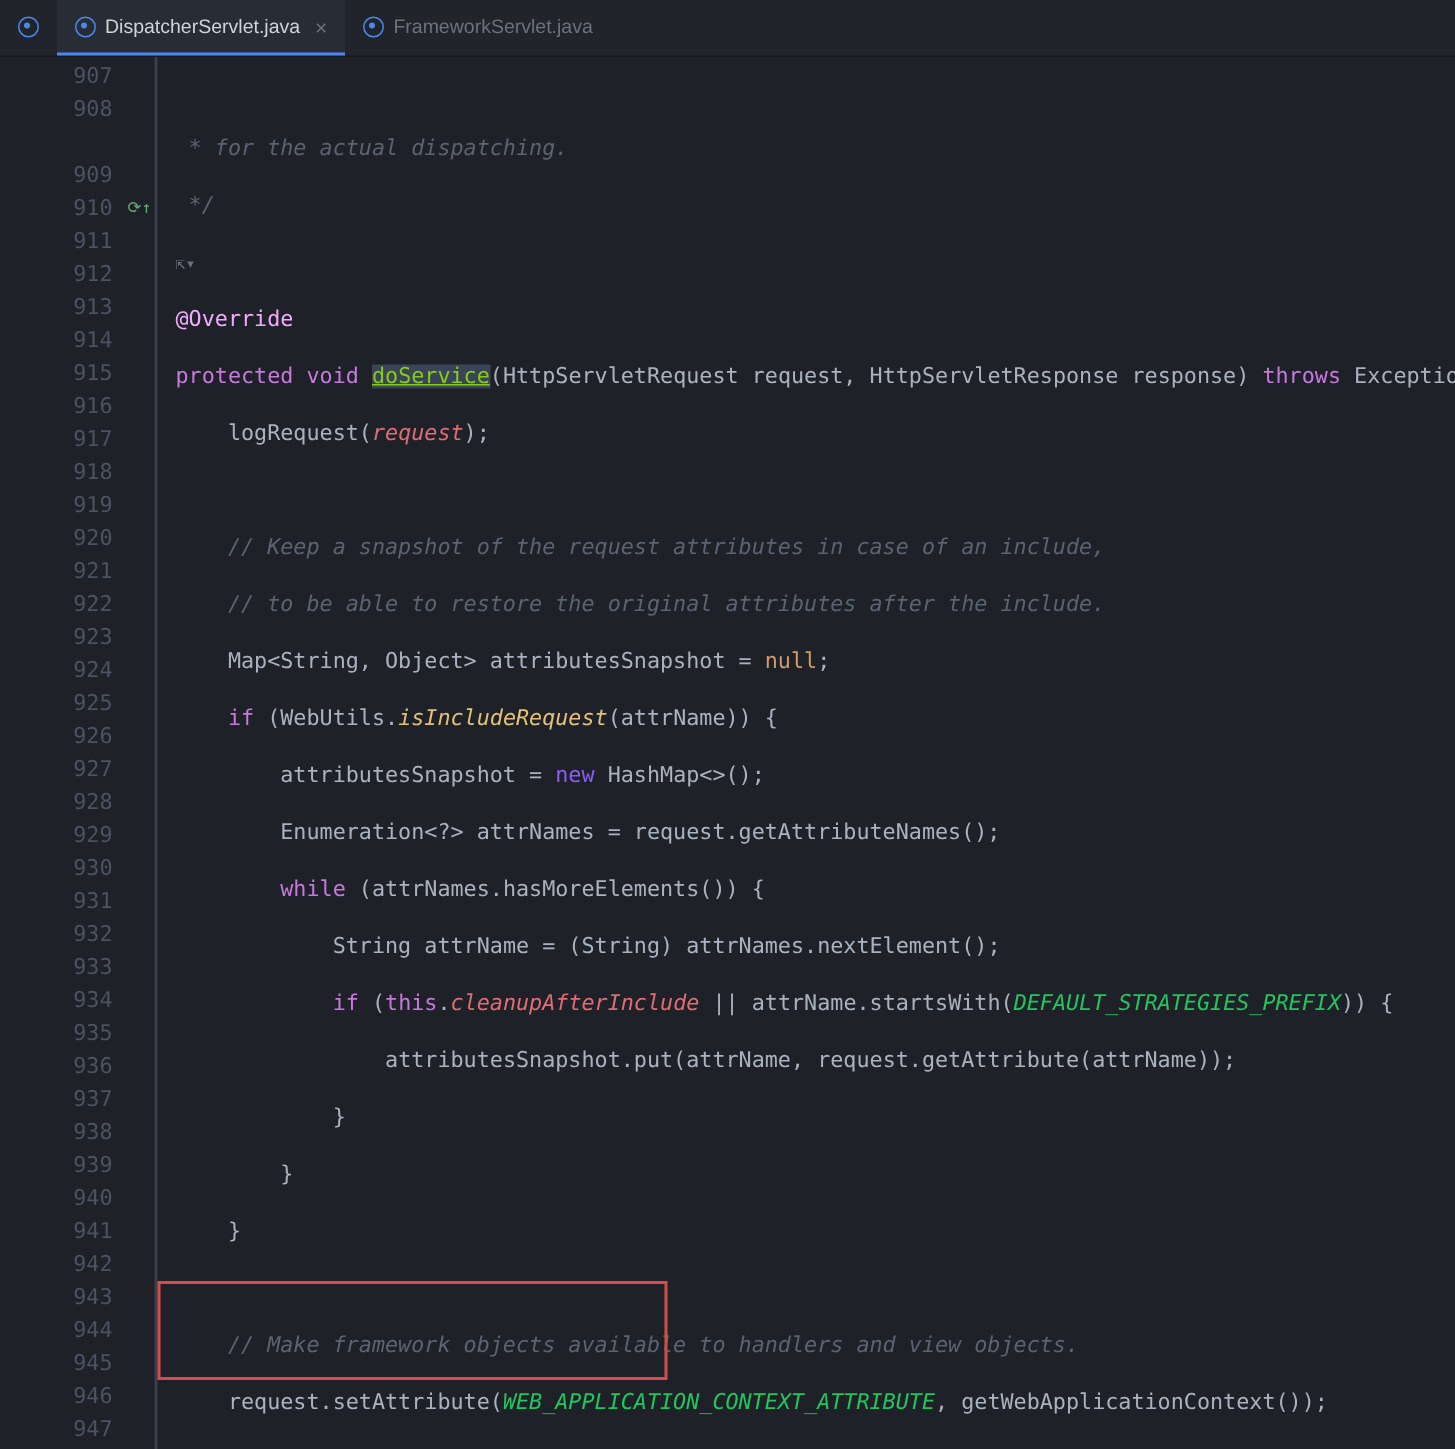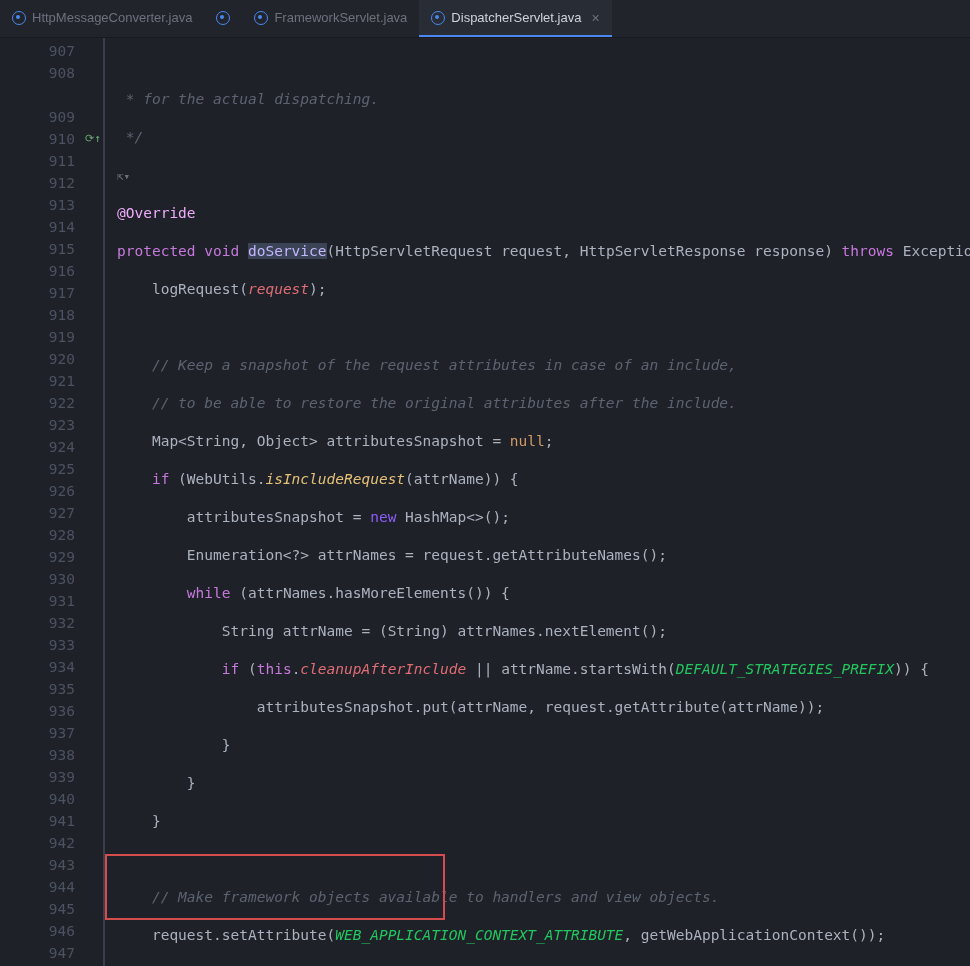--- a/index.html
+++ b/index.html
@@ -81,52 +81,48 @@
   .code-line { height:22px; line-height:22px; }
   .kw { color:#c678dd; }
   .fn-call { color:#e5c07b; font-style:italic;}
   .comment { color:#5c6370; font-style:italic;}
   .ann { color:#f0abfc;}
   .field { color:#e06c75; font-style:italic;}
   .const { color:#22c55e; font-style:italic;}
   .this { color:#c678dd;}
   .null { color:#d19a66;}
   .new { color:#8b5cf6;}
-  .method-def{ color:#c4b5fd; background:#3a4456;}
+  .method-def{ color:#84cc16; background:#3a4456;text-decoration:underline;}
   .highlight-box{
     position:absolute;
     border:2px solid #d64c4c;
     pointer-events:none;
   }
   .author-icon{
     display:inline-block;
     width:14px;height:12px;
     color:#6b717d;
     font-size:11px;
   }
 </style>
 </head>
 <body>
 
 <div class="tabs">
   <div class="tab">
     <span class="icon"></span>
-    <span>HttpMessageConverter.java</span>
-  </div>
-  <div class="tab">
-    <span class="icon"></span>
-  </div>
-  <div class="tab">
-    <span class="icon"></span>
-    <span>FrameworkServlet.java</span>
   </div>
   <div class="tab active">
     <span class="icon"></span>
     <span>DispatcherServlet.java</span>
     <span class="close">×</span>
+  </div>
+  <div class="tab">
+    <span class="icon"></span>
+    <span>FrameworkServlet.java</span>
   </div>
 </div>
 
 <div class="editor">
   <div class="gutter" id="gutter">
       <div>907</div>
       <div>908</div>
       <div></div>
       <div>909</div>
       <div>910</div>

